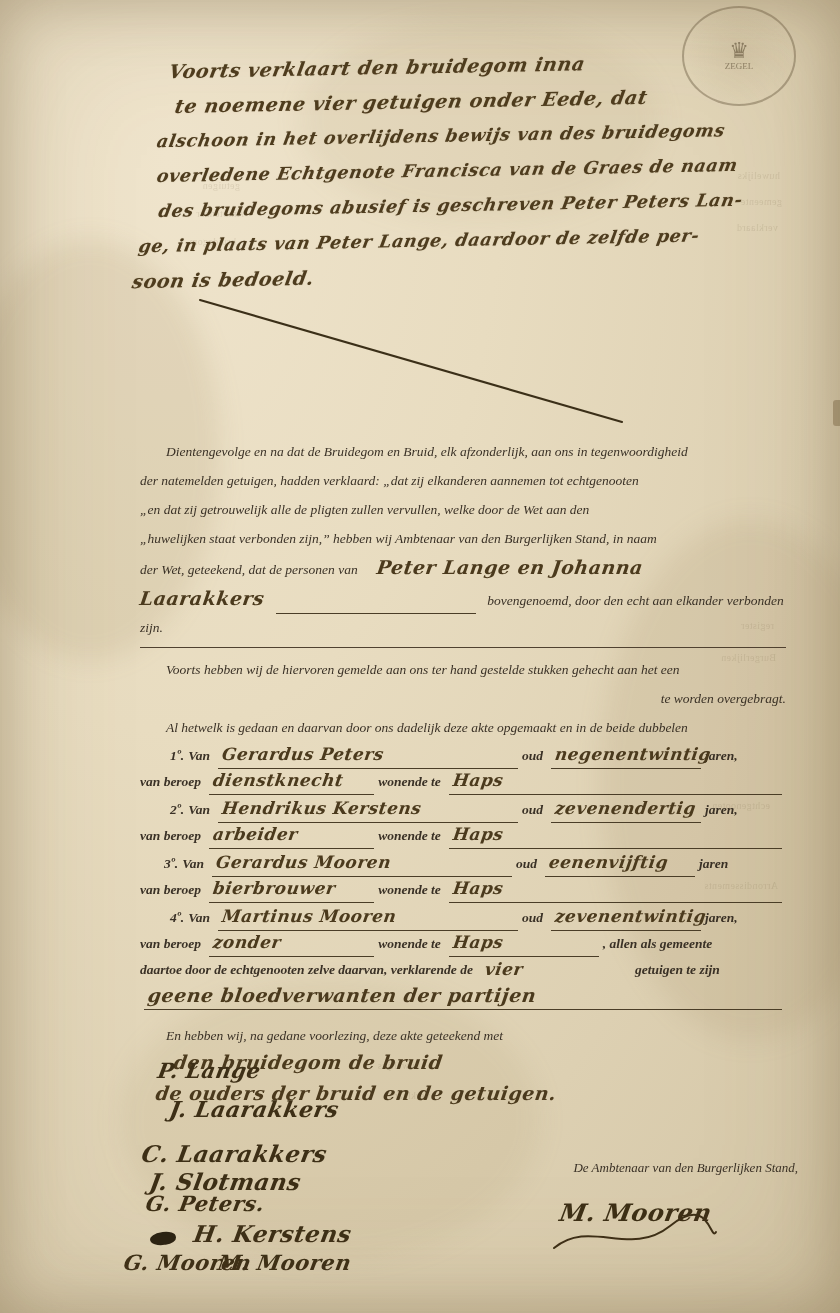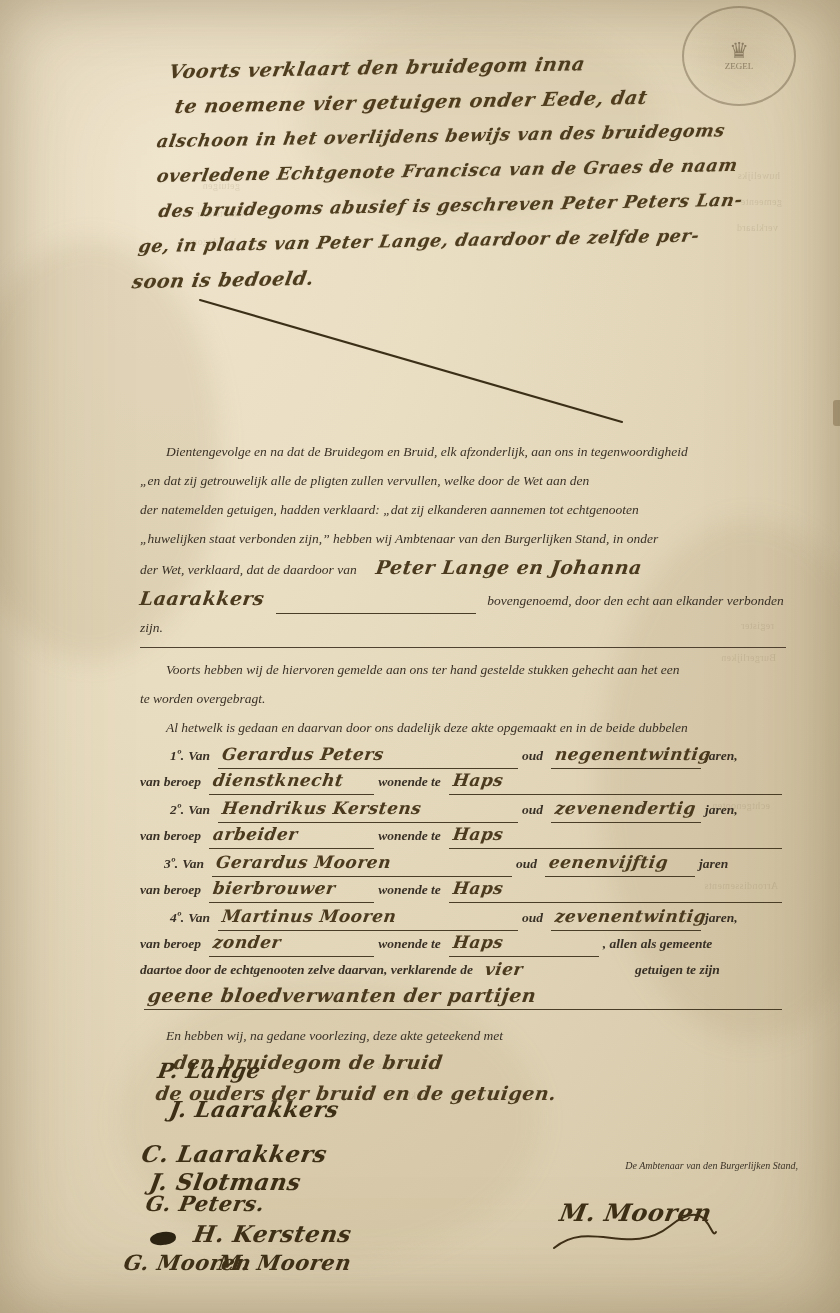--- a/index.html
+++ b/index.html
@@ -162,21 +162,21 @@
     font-weight: 700;
     color: #3d2f16;
     letter-spacing: .5px;
     transform: skewX(-10deg);
     white-space: nowrap;
   }
   .officer-label {
     position: absolute;
     right: 42px;
     top: 1160px;
-    font-size: 10px;
+    font-size: 13px;
     font-style: italic;
     color: #3a3126;
     white-space: nowrap;
   }
   .blot {
     position: absolute;
     left: 150px; top: 1232px;
     width: 26px; height: 13px;
     background: #2b2212;
     border-radius: 50% 50% 45% 55%;
@@ -232,35 +232,35 @@
     <span class="ln" style="font-size:17.5px">ge, in plaats van Peter Lange, daardoor de zelfde per-</span>
     <span class="ln">soon is bedoeld.</span>
   </div>
 
   <svg class="strike-line" viewBox="0 0 430 130" preserveAspectRatio="none">
     <line x1="4" y1="4" x2="426" y2="126" stroke="#3b2f18" stroke-width="2.1" stroke-linecap="round"></line>
   </svg>
 
   <div class="printed">
     <p class="ind">Dientengevolge en na dat de Bruidegom en Bruid, elk afzonderlijk, aan ons in tegenwoordigheid</p>
+    <p>der natemelden getuigen, hadden verklaard: „dat zij elkanderen aannemen tot echtgenooten</p>
     <p>„en dat zij getrouwelijk alle de pligten zullen vervullen, welke door de Wet aan den</p>
-    <p>der natemelden getuigen, hadden verklaard: „dat zij elkanderen aannemen tot echtgenooten</p>
-    <p>„huwelijken staat verbonden zijn,” hebben wij Ambtenaar van den Burgerlijken Stand, in onder</p>
+    <p>„huwelijken staat verbonden zijn,” hebben wij Ambtenaar van den Burgerlijken Stand, in naam</p>
     <p style="text-align:left">
-      <span>der Wet, verklaard, dat de daardoor van</span>
+      <span>der Wet, geteekend, dat de personen van</span>
       <span class="ink ink-lg" style="margin-left:16px">Peter Lange en Johanna</span>
     </p>
     <p style="text-align:left">
       <span class="ink ink-lg">Laarakkers</span>
       <span class="rule" style="width:200px;height:14px;margin:0 8px"></span>
       <span>bovengenoemd, door den echt aan elkander verbonden zijn.</span>
     </p>
     <div class="fullrule"></div>
     <p class="ind">Voorts hebben wij de hiervoren gemelde aan ons ter hand gestelde stukken gehecht aan het een</p>
-    <p style="text-align:left">te worden overgebragt.</p>
+    <p style="text-align:right">te worden overgebragt.</p>
     <p class="ind">Al hetwelk is gedaan en daarvan door ons dadelijk deze akte opgemaakt en in de beide dubbelen</p>
 
     <div class="witness">
       <div class="wline">
         <span class="lbl fixed-w" style="margin-left:30px">1º.</span>
         <span class="lbl fixed-w">Van</span>
         <span class="wfill" style="max-width:300px">
             <span class="ink">Gerardus Peters</span>
           </span>
         <span class="lbl fixed-w">oud</span>

